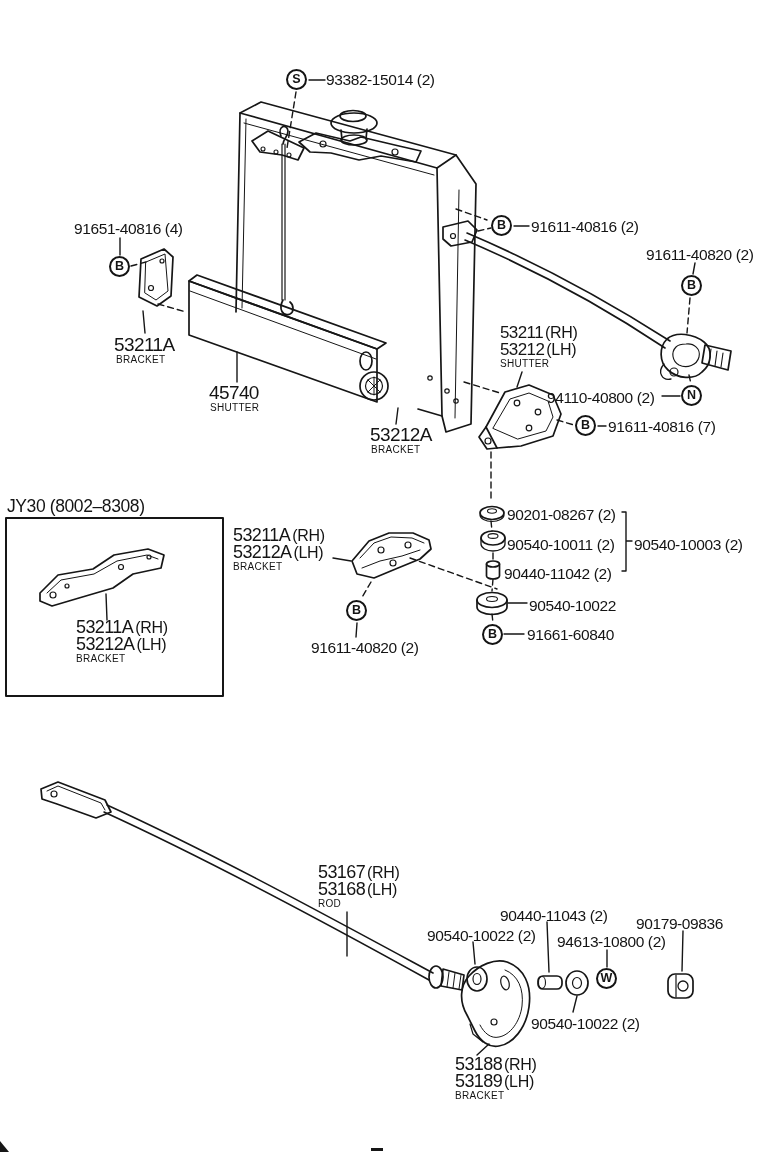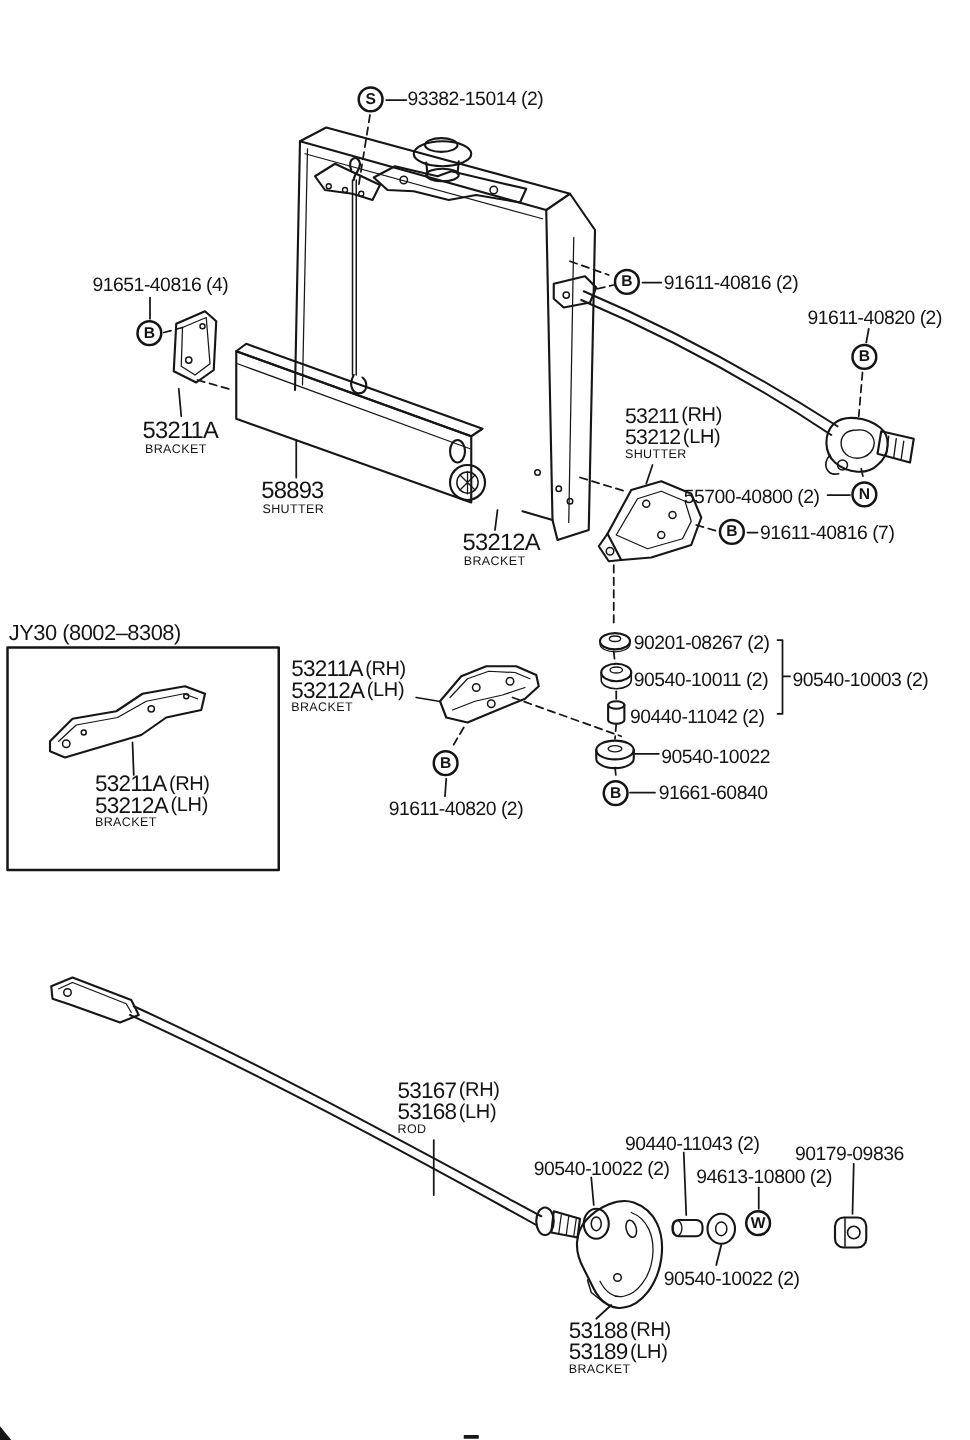--- a/index.html
+++ b/index.html
@@ -245,42 +245,42 @@
 <div class="callout" style="left:346px;top:600px">B</div>
 <div class="callout" style="left:482px;top:624px">B</div>
 <div class="callout" style="left:596px;top:968px">W</div>
 
 <div class="lbl pn" style="left:326px;top:71px">93382-15014 (2)</div>
 <div class="lbl pn" style="left:74px;top:220px">91651-40816 (4)</div>
 
 <div class="lbl num19" style="left:114px;top:334px">53211A</div>
 <div class="lbl sub" style="left:116px;top:354px">BRACKET</div>
 
-<div class="lbl num19" style="left:209px;top:382px">58893</div>
+<div class="lbl num19" style="left:209px;top:382px">45740</div>
 <div class="lbl sub" style="left:210px;top:402px">SHUTTER</div>
 
 <div class="lbl num19" style="left:370px;top:424px">53212A</div>
 <div class="lbl sub" style="left:371px;top:444px">BRACKET</div>
 
 <div class="lbl pn" style="left:531px;top:218px">91611-40816 (2)</div>
 <div class="lbl pn" style="left:646px;top:246px">91611-40820 (2)</div>
 
 <div class="lbl" style="left:500px;top:324px">
   <div class="row">
         <span class="num17">53211</span>
         <span class="side">(RH)</span>
       </div>
   <div class="row">
         <span class="num17">53212</span>
         <span class="side">(LH)</span>
       </div>
   <div class="sub">SHUTTER</div>
 </div>
 
-<div class="lbl pn" style="left:547px;top:389px">55700-40800 (2)</div>
+<div class="lbl pn" style="left:547px;top:389px">94110-40800 (2)</div>
 <div class="lbl pn" style="left:608px;top:418px">91611-40816 (7)</div>
 
 <div class="lbl inset-title" style="left:7px;top:496px">JY30 (8002–8308)</div>
 
 <div class="lbl" style="left:76px;top:619px">
   <div class="row">
         <span class="num18">53211A</span>
         <span class="side">(RH)</span>
       </div>
   <div class="row">

